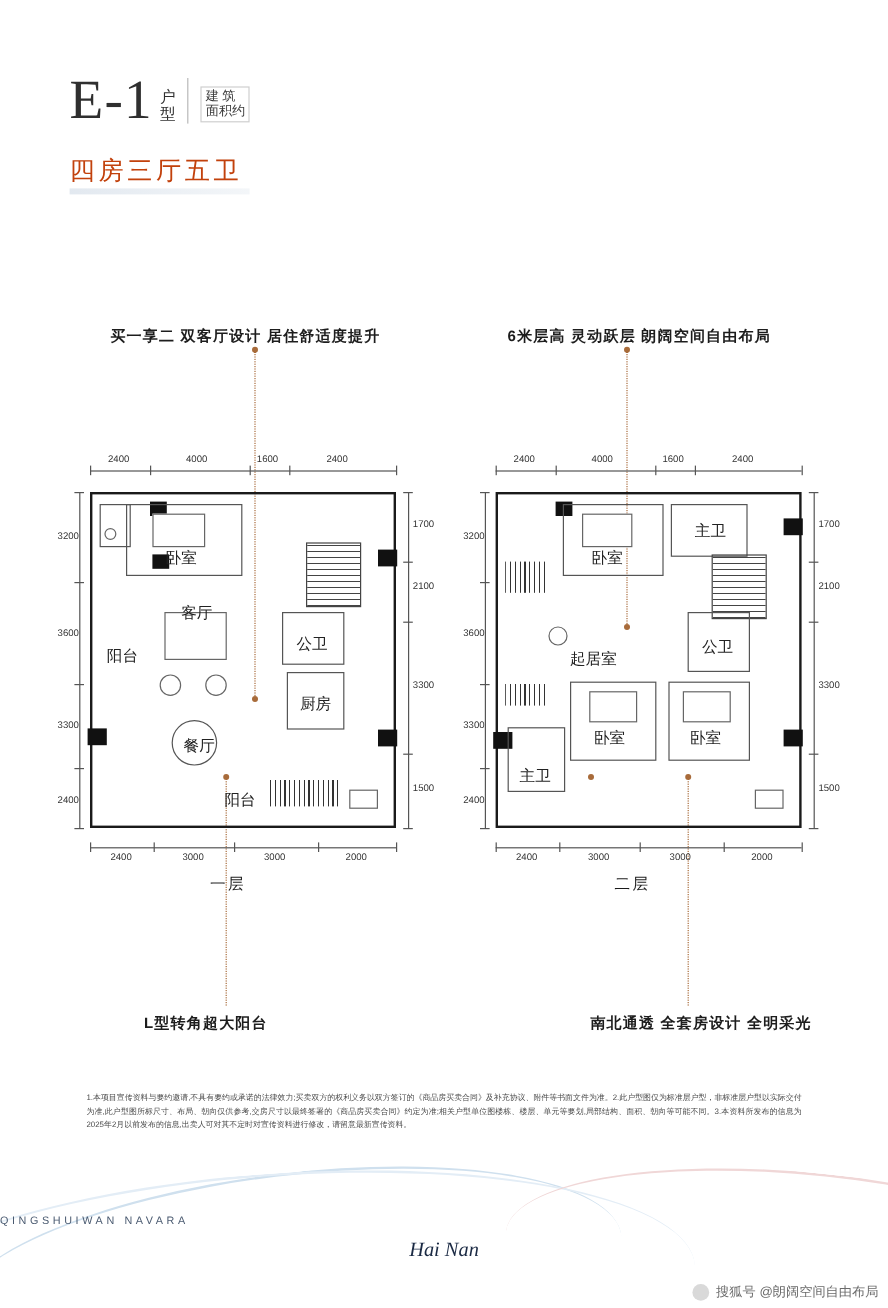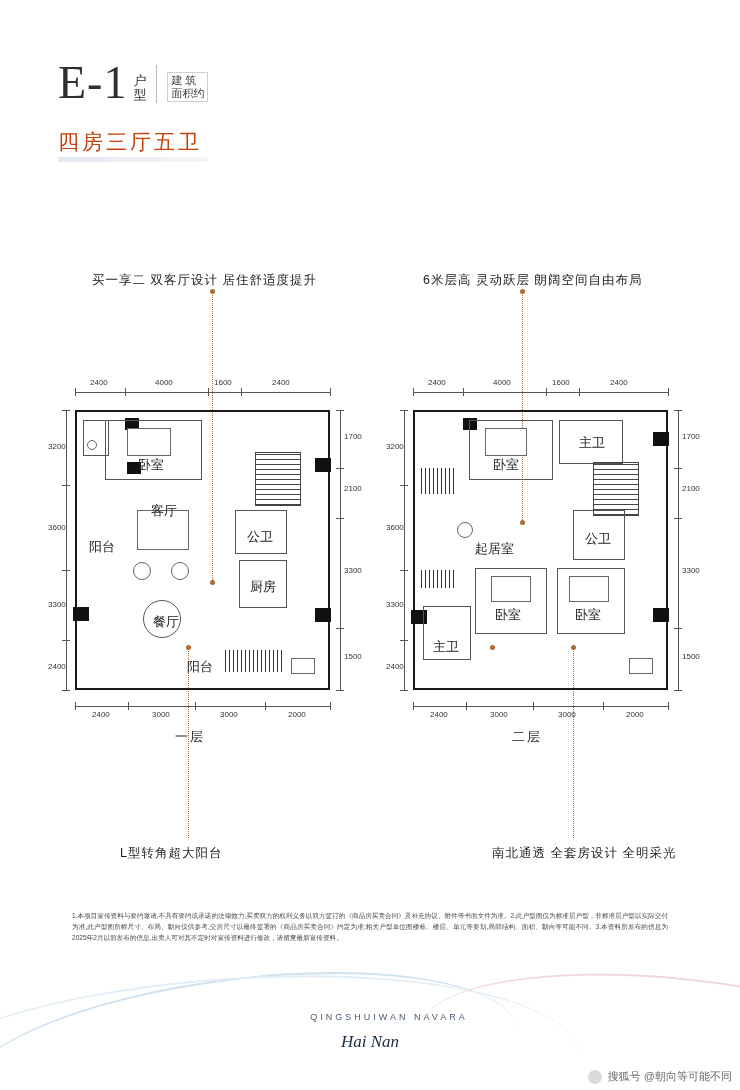--- a/index.html
+++ b/index.html
@@ -37,21 +37,21 @@
     margin-top:22px;font-family:"Liberation Serif","DejaVu Serif",serif;
     font-size:21px;letter-spacing:3px;color:#c2410c;
     position:relative;display:inline-block;
   }
   .rooms:after{
     content:"";position:absolute;left:0;right:-6px;bottom:-6px;height:5px;
     background:linear-gradient(90deg,#dfe6ee,#f2f5f8);opacity:.9;
   }
 
   
-  .cap{position:absolute;font-size:12.5px;font-weight:normal;color:#1d1d1d;letter-spacing:1px;}
+  .cap{position:absolute;font-size:12.5px;font-weight:bold;color:#1d1d1d;letter-spacing:1px;}
   .cap-tl{left:92px;top:272px;}
   .cap-tr{left:423px;top:272px;}
   .cap-bl{left:120px;top:845px;}
   .cap-br{left:492px;top:845px;}
 
   
   .leader{position:absolute;border-left:1px dotted #a86b3a;}
   .ldot{position:absolute;width:5px;height:5px;border-radius:50%;background:#a86b3a;}
 
   
@@ -99,22 +99,22 @@
   .swoosh2{position:absolute;left:-120px;bottom:-90px;width:700px;height:200px;
     border-radius:50%;border-top:2px solid #e3edf6;transform:rotate(-4deg);}
   .swoosh3{position:absolute;right:-200px;bottom:-40px;width:520px;height:150px;
     border-radius:50%;border-top:2px solid #f0d7d7;transform:rotate(6deg);}
   .brand{
     position:absolute;left:0;right:0;top:14px;text-align:center;
     font-family:"Liberation Serif","DejaVu Serif",serif;
     font-size:30px;letter-spacing:4px;color:#1b2a44;
   }
   .brand-sub{
-    position:absolute;left:0;right:0;top:52px;text-align:center;
-    font-size:9px;letter-spacing:3px;color:#4a5a70;margin-left:38px;
+    position:absolute;left:0;right:0;top:52px;text-align:left;
+    font-size:9px;letter-spacing:3px;color:#4a5a70;
   }
   .brand-loc{
     position:absolute;left:0;right:0;top:72px;text-align:center;
     font-family:"Liberation Serif","DejaVu Serif",serif;
     font-style:italic;font-size:17px;color:#1b2a44;
   }
   .wm{
     position:absolute;right:8px;bottom:6px;display:flex;align-items:center;gap:6px;
     font-size:11px;color:#6b6b6b;
   }
@@ -350,17 +350,17 @@
   <div class="disc">1.本项目宣传资料与要约邀请,不具有要约或承诺的法律效力;买卖双方的权利义务以双方签订的《商品房买卖合同》及补充协议、附件等书面文件为准。2.此户型图仅为标准层户型，非标准层户型以实际交付为准,此户型图所标尺寸、布局、朝向仅供参考,交房尺寸以最终签署的《商品房买卖合同》约定为准;相关户型单位图楼栋、楼层、单元等要划,局部结构、面积、朝向等可能不同。3.本资料所发布的信息为2025年2月以前发布的信息,出卖人可对其不定时对宣传资料进行修改，请留意最新宣传资料。</div>
 
   <div class="footer">
     <div class="swoosh"></div>
     <div class="swoosh2"></div>
     <div class="swoosh3"></div>
     <div class="brand-sub">QINGSHUIWAN NAVARA</div>
     <div class="brand-loc">Hai Nan</div>
     <div class="wm">
       <span class="bubble"></span>
-      <span>搜狐号 @朝向等可能不同</span>
+      <span>搜狐号 @朗阔空间自由布局</span>
     </div>
   </div>
 
 </div>
 
 </body></html>

